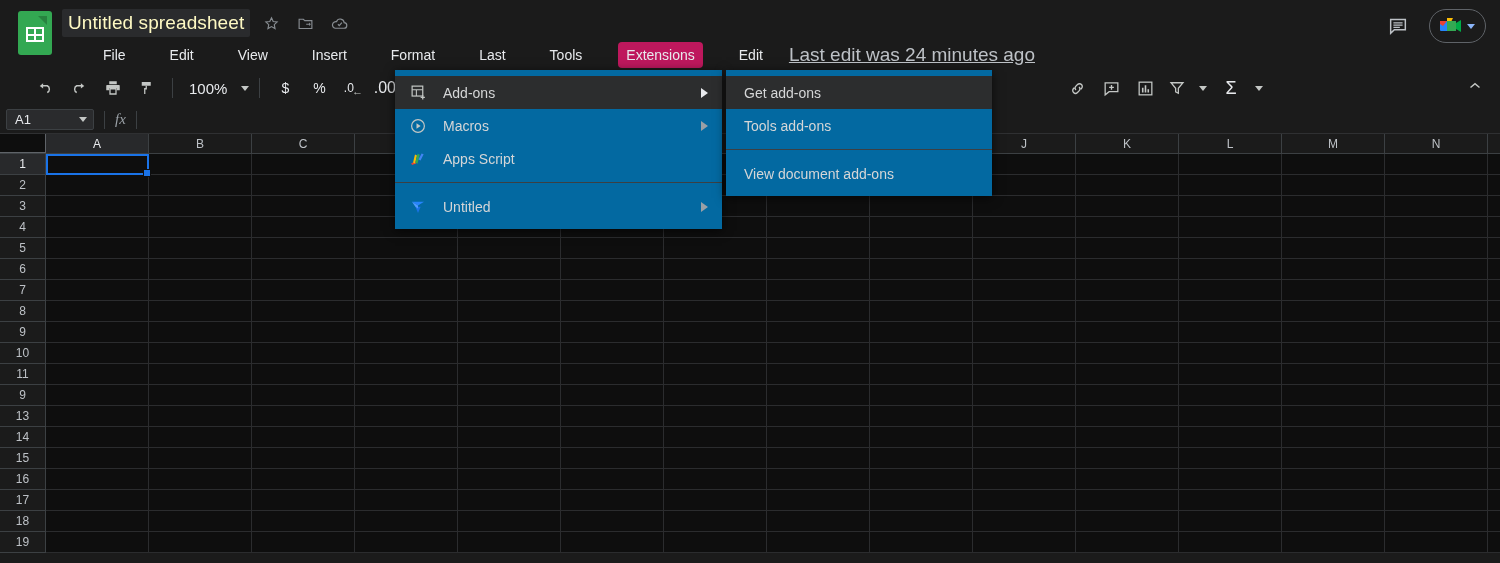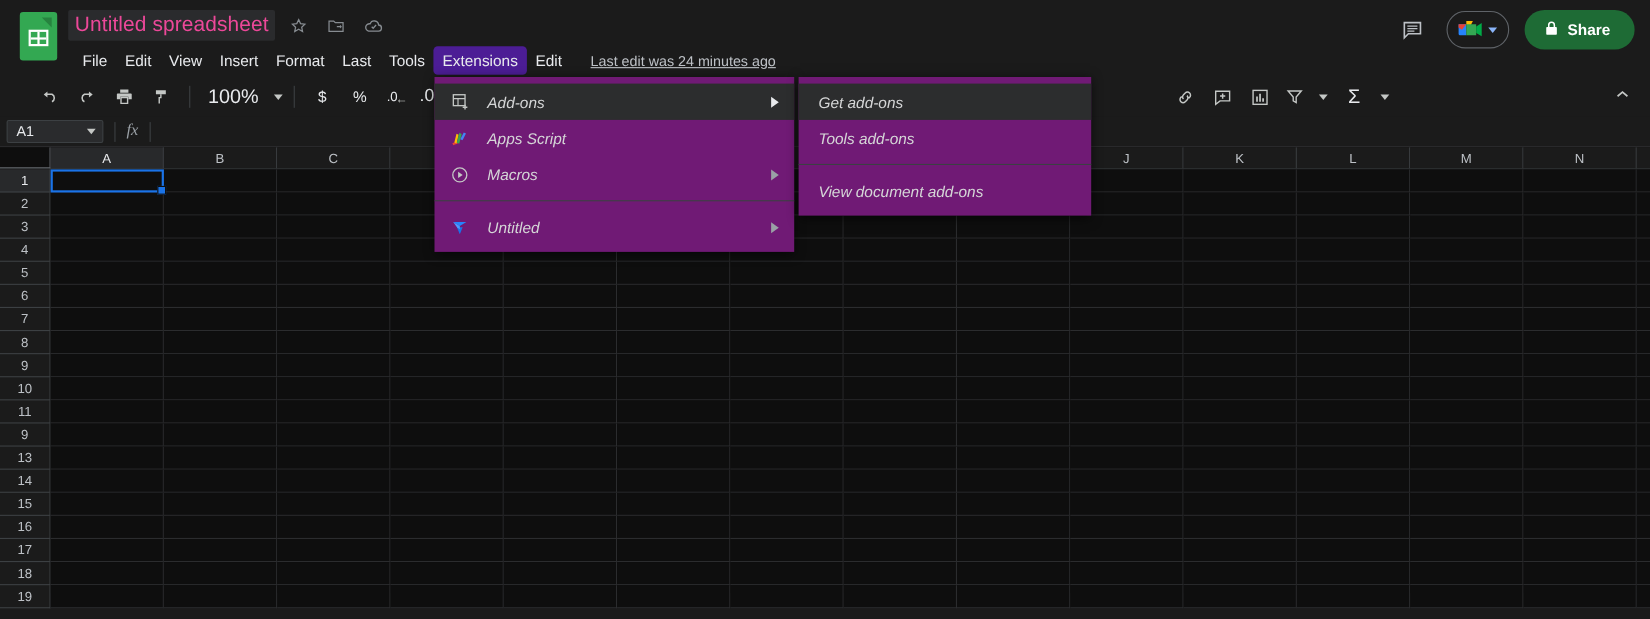--- a/index.html
+++ b/index.html
@@ -32,38 +32,38 @@
   }
   .sheets-logo .grid-glyph::before {
     content:""; position:absolute; left:0; top:5px; width:14px; height:2px; background:#fff;
   }
   .sheets-logo .grid-glyph::after {
     content:""; position:absolute; left:6px; top:0; width:2px; height:11px; background:#fff;
   }
   .title-block { padding-top: 6px; }
   .title-row { display: flex; align-items: center; gap: 0px; height: 34px; }
   .doc-title {
-    font-size: 19px; color: #ec4899; letter-spacing: .1px;
+    font-size: 19px; color: #fef9c3; letter-spacing: .1px;
     background: #2a2b2d; padding: 2px 6px; border-radius: 2px;
     line-height: 24px;
   }
   .title-icon {
     width: 26px; height: 26px; margin-left: 8px;
     display: flex; align-items: center; justify-content: center;
     color: #9aa0a6; opacity: .85;
   }
   .title-icon svg { fill: #9aa0a6; }
   .menubar { display: flex; align-items: center; height: 26px; margin-left: 5px; margin-top: 2px; }
   .menu-item {
     font-size: 14px; color: #e8eaed; padding: 3px 8px;
-    border-radius: 4px; line-height: 20px; cursor: default;
-  }
-  .menu-item.active { background: #4c1d95; color: #e8eaed; }
+    border-radius: 4px; line-height: 20px; cursor: default; margin-left: 28px;
+  }
+  .menu-item.active { background: #be185d; color: #e8eaed; }
   .lastedit {
-    font-size: 13px; color: #bdc1c6; margin-left: 18px;
+    font-size: 19px; color: #bdc1c6; margin-left: 18px;
     text-decoration: underline; cursor: pointer;
   }
   .header-right {
     position: absolute; right: 14px; top: 9px;
     display: flex; align-items: center; gap: 14px;
   }
   .hdr-icon-btn {
     width: 34px; height: 34px; border-radius: 50%;
     display: flex; align-items: center; justify-content: center;
   }
@@ -89,21 +89,21 @@
   .tb-btn {
     width: 28px; height: 28px; margin: 0 3px;
     display: flex; align-items: center; justify-content: center;
     color: #c4c7c5; font-size: 14px; border-radius: 4px; cursor: pointer;
   }
   .tb-sep { width: 1px; height: 20px; background: #3c4043; margin: 0 8px; }
   .zoom-box {
     display: flex; align-items: center; gap: 2px;
     padding: 0 2px 0 8px; height: 26px; cursor: pointer;
   }
-  .zoom-val { font-size: 18px; color: #e8eaed; min-width: 38px; text-align: center; }
+  .zoom-val { font-size: 15px; color: #e8eaed; min-width: 38px; text-align: center; }
   .caret { width: 0; height: 0; border-left: 4px solid transparent;
            border-right: 4px solid transparent; border-top: 5px solid #c4c7c5; }
   .tb-text { font-size: 14px; color: #e8eaed; }
   .collapse-arrow { position: absolute; right: 16px; color: #c4c7c5; }
 
   
   .formulabar {
     height: 28px; background: #1b1b1b; display: flex; align-items: center;
     border-bottom: 1px solid #2f3032;
   }
@@ -157,25 +157,24 @@
     border: 2px solid #1a73e8; pointer-events: none;
   }
   .sel-handle {
     position: absolute; left: 97px; top: 15px;
     width: 8px; height: 8px; background: #1a73e8;
     border: 1px solid #0e0e0e; pointer-events: none;
   }
 
   
   .menu-panel {
-    position: absolute; background: #701a75;
+    position: absolute; background: #0369a1;
     box-shadow: 0 2px 10px rgba(0,0,0,.65);
     padding: 6px 0; z-index: 60;
     border-radius: 0px;
-    font-style: italic;
   }
   #ext-menu { left: 395px; top: 70px; width: 327px; }
   #addons-submenu { left: 726px; top: 70px; width: 266px; }
   .mrow {
     display: flex; align-items: center; height: 33px;
     padding: 0 14px 0 12px; color: #d5d6d7; font-size: 14px; cursor: pointer;
   }
   .mrow.hl { background: #2c2d2e; }
   .mrow .m-icon {
     width: 22px; height: 20px; margin-right: 14px; flex: none;
@@ -246,28 +245,20 @@
       <div class="meet-logo">
         <svg width="26" height="18" viewBox="0 0 26 18">
           <path fill="#2684fc" d="M2 4h7v10H3a1 1 0 0 1-1-1z"></path>
           <path fill="#ea4335" d="M2 4h7L5 9 2 7z"></path>
           <path fill="#fbbc04" d="M9 1h6l-3 6-3-3z"></path>
           <path fill="#34a853" d="M9 4h9v10H9z"></path>
           <path fill="#00ac47" d="M18 6l5-3v12l-5-3z"></path>
         </svg>
       </div>
       <div class="caret" style="border-top-color:#8ab4f8"></div>
-    </div>
-    <div class="share-btn">
-      <span>
-        <svg width="13" height="15" viewBox="0 0 14 16">
-            <path fill="#fff" d="M3.5 7V5a3.5 3.5 0 0 1 7 0v2h.7c.6 0 1 .4 1 1v5.5c0 .6-.4 1-1 1H2.8c-.6 0-1-.4-1-1V8c0-.6.4-1 1-1zM5 7h4V5a2 2 0 1 0-4 0z"></path>
-          </svg>
-      </span>
-      <span>Share</span>
     </div>
   </div>
 </div>
 
 <div class="toolbar">
   <div class="tb-btn">
     <svg width="18" height="18" viewBox="0 0 24 24">
         <path fill="none" stroke="#c4c7c5" stroke-width="1.9" d="M8 9H15a5 5 0 0 1 0 9"></path>
         <path fill="#c4c7c5" d="M9.5 5.5L5 9.2l4.5 3.6z"></path>
       </svg>
@@ -744,38 +735,38 @@
         <path stroke="#c4c7c5" stroke-width="1.8" d="M18 16v6M15 19h6"></path>
       </svg>
     </span>
     <span class="m-label">Add-ons</span>
     <span class="subarrow white"></span>
   </div>
 
   <div class="mrow">
     <span class="m-icon">
       <svg width="18" height="18" viewBox="0 0 24 24">
+        <circle cx="12" cy="12" r="8.5" fill="none" stroke="#c4c7c5" stroke-width="1.6"></circle>
+        <path fill="#c4c7c5" d="M10 8.3l5.5 3.7-5.5 3.7z"></path>
+      </svg>
+    </span>
+    <span class="m-label">Macros</span>
+    <span class="subarrow"></span>
+  </div>
+
+  <div class="mrow">
+    <span class="m-icon">
+      <svg width="18" height="18" viewBox="0 0 24 24">
         <path fill="#ea4335" d="M3 17.5l5.5-2.2 1 2.6L4 20z"></path>
         <path fill="#fbbc04" d="M8 6l2.6 1.2L8 18l-2.6-1.2z"></path>
         <path fill="#34a853" d="M11.5 5l2.8 1.4-3 11.8-2.9-1.3z"></path>
         <path fill="#4285f4" d="M16.8 4.5l2.7 1.3-4.2 8.3-2.7-1.3z"></path>
       </svg>
     </span>
     <span class="m-label">Apps Script</span>
-  </div>
-
-  <div class="mrow">
-    <span class="m-icon">
-      <svg width="18" height="18" viewBox="0 0 24 24">
-        <circle cx="12" cy="12" r="8.5" fill="none" stroke="#c4c7c5" stroke-width="1.6"></circle>
-        <path fill="#c4c7c5" d="M10 8.3l5.5 3.7-5.5 3.7z"></path>
-      </svg>
-    </span>
-    <span class="m-label">Macros</span>
-    <span class="subarrow"></span>
   </div>
 
   <div class="mdivider"></div>
 
   <div class="mrow">
     <span class="m-icon">
       <svg width="18" height="18" viewBox="0 0 24 24">
         <path fill="#2684fc" d="M4 5h16l-8 5z"></path>
         <path fill="#1a73e8" d="M8.5 11.5h7L12 20z"></path>
         <path fill="#4f9bff" d="M4 5l8 5v4L8.5 11.5z"></path>

